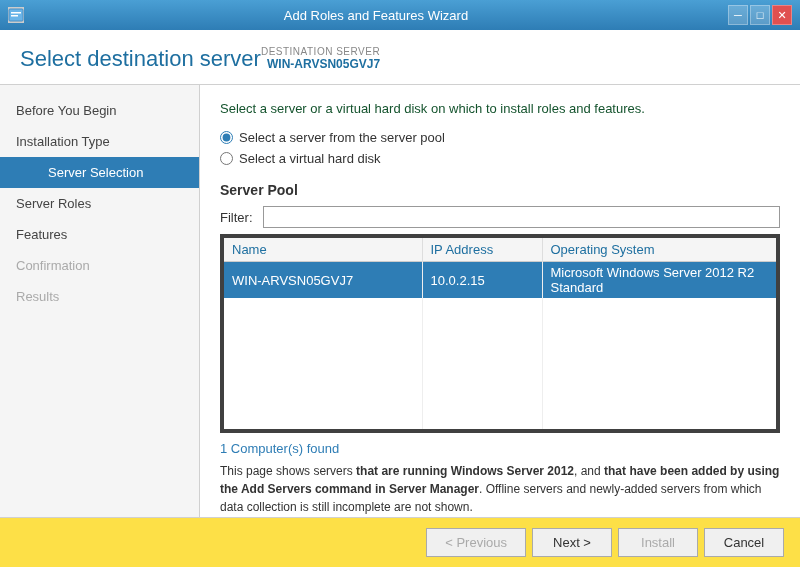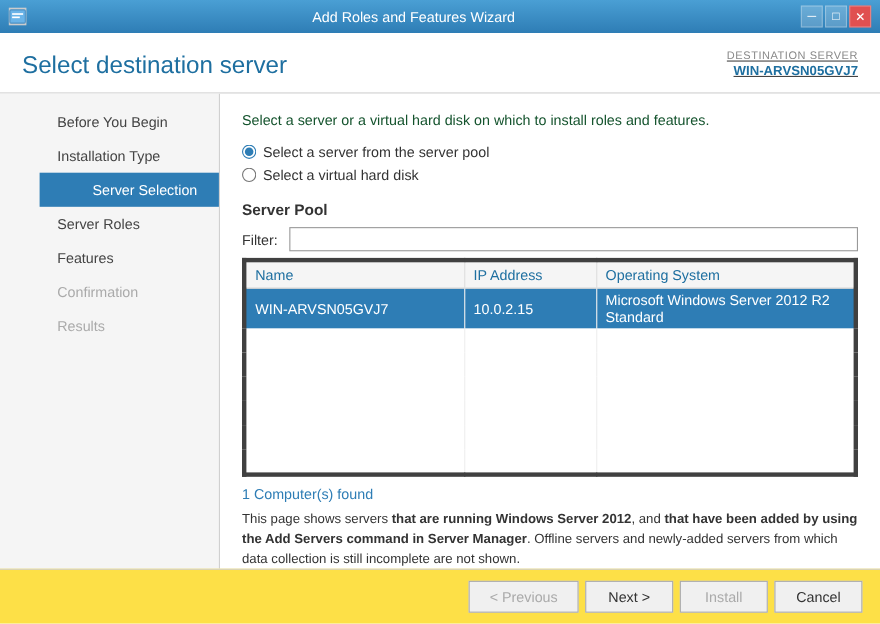--- a/index.html
+++ b/index.html
@@ -55,33 +55,31 @@
       display: flex;
       flex-direction: column;
     }
 
     
     .wizard-header {
       background: white;
       padding: 16px 20px 12px 20px;
       border-bottom: 1px solid #d0d0d0;
       display: flex;
-      justify-content: space-between;
       align-items: flex-start;
     }
     .wizard-header-title {
       font-size: 22px;
       color: #1e6fa0;
       font-weight: 300;
     }
     .destination-server {
       text-align: right;
       font-size: 11px;
       color: #444;
-      text-decoration: underline;
     }
     .destination-server .label {
       color: #888;
       font-size: 10px;
       letter-spacing: 0.5px;
     }
     .destination-server .server-name {
       color: #1e6fa0;
       font-weight: 600;
       font-size: 12px;
@@ -99,21 +97,20 @@
       width: 200px;
       background: #f5f5f5;
       border-right: 1px solid #d0d0d0;
       padding: 10px 0;
     }
     .sidebar-item {
       padding: 8px 16px;
       color: #444;
       cursor: pointer;
       font-size: 13px;
-      margin-left: 36px;
     }
     .sidebar-item.active {
       background: #2e7db5;
       color: white;
       padding-left: 48px;
     }
     .sidebar-item.disabled {
       color: #aaa;
       cursor: default;
     }

